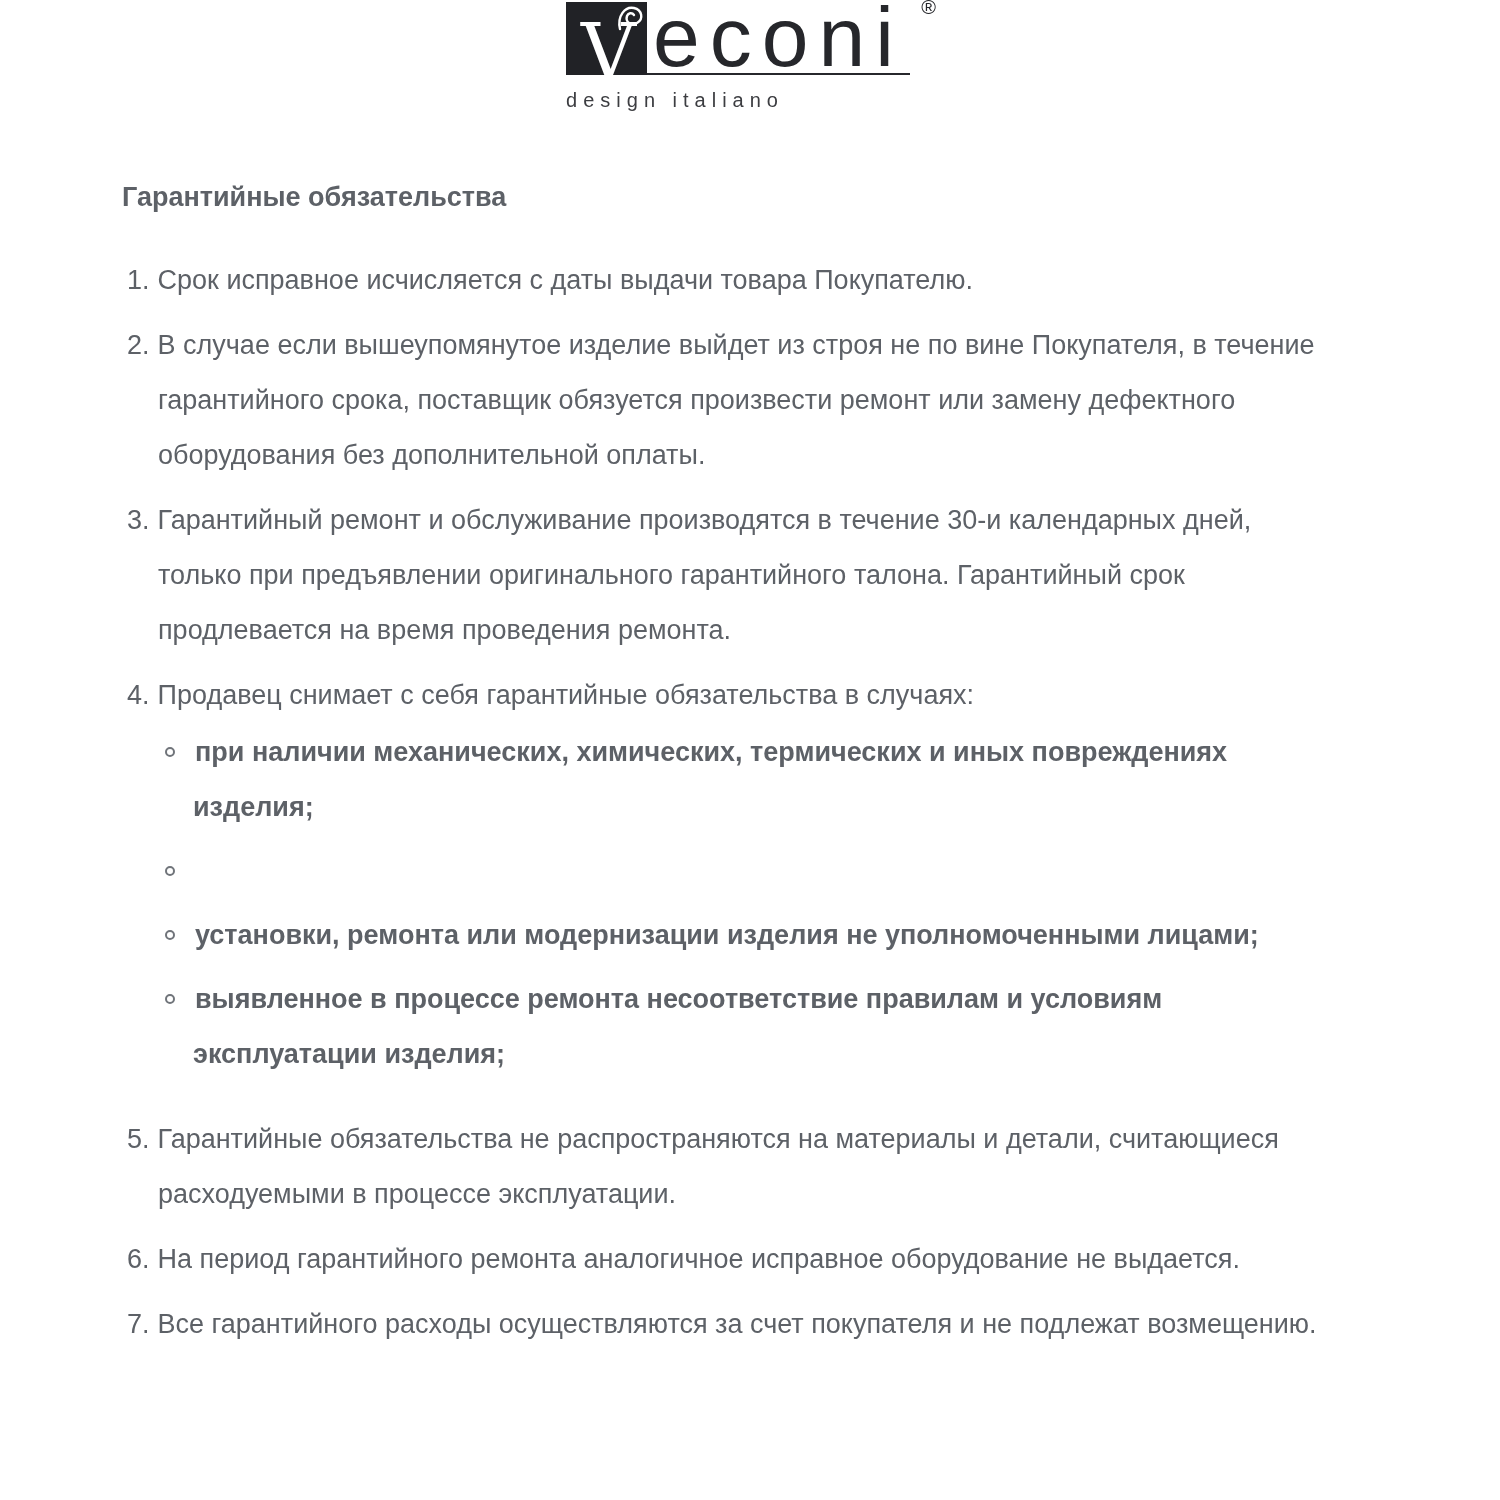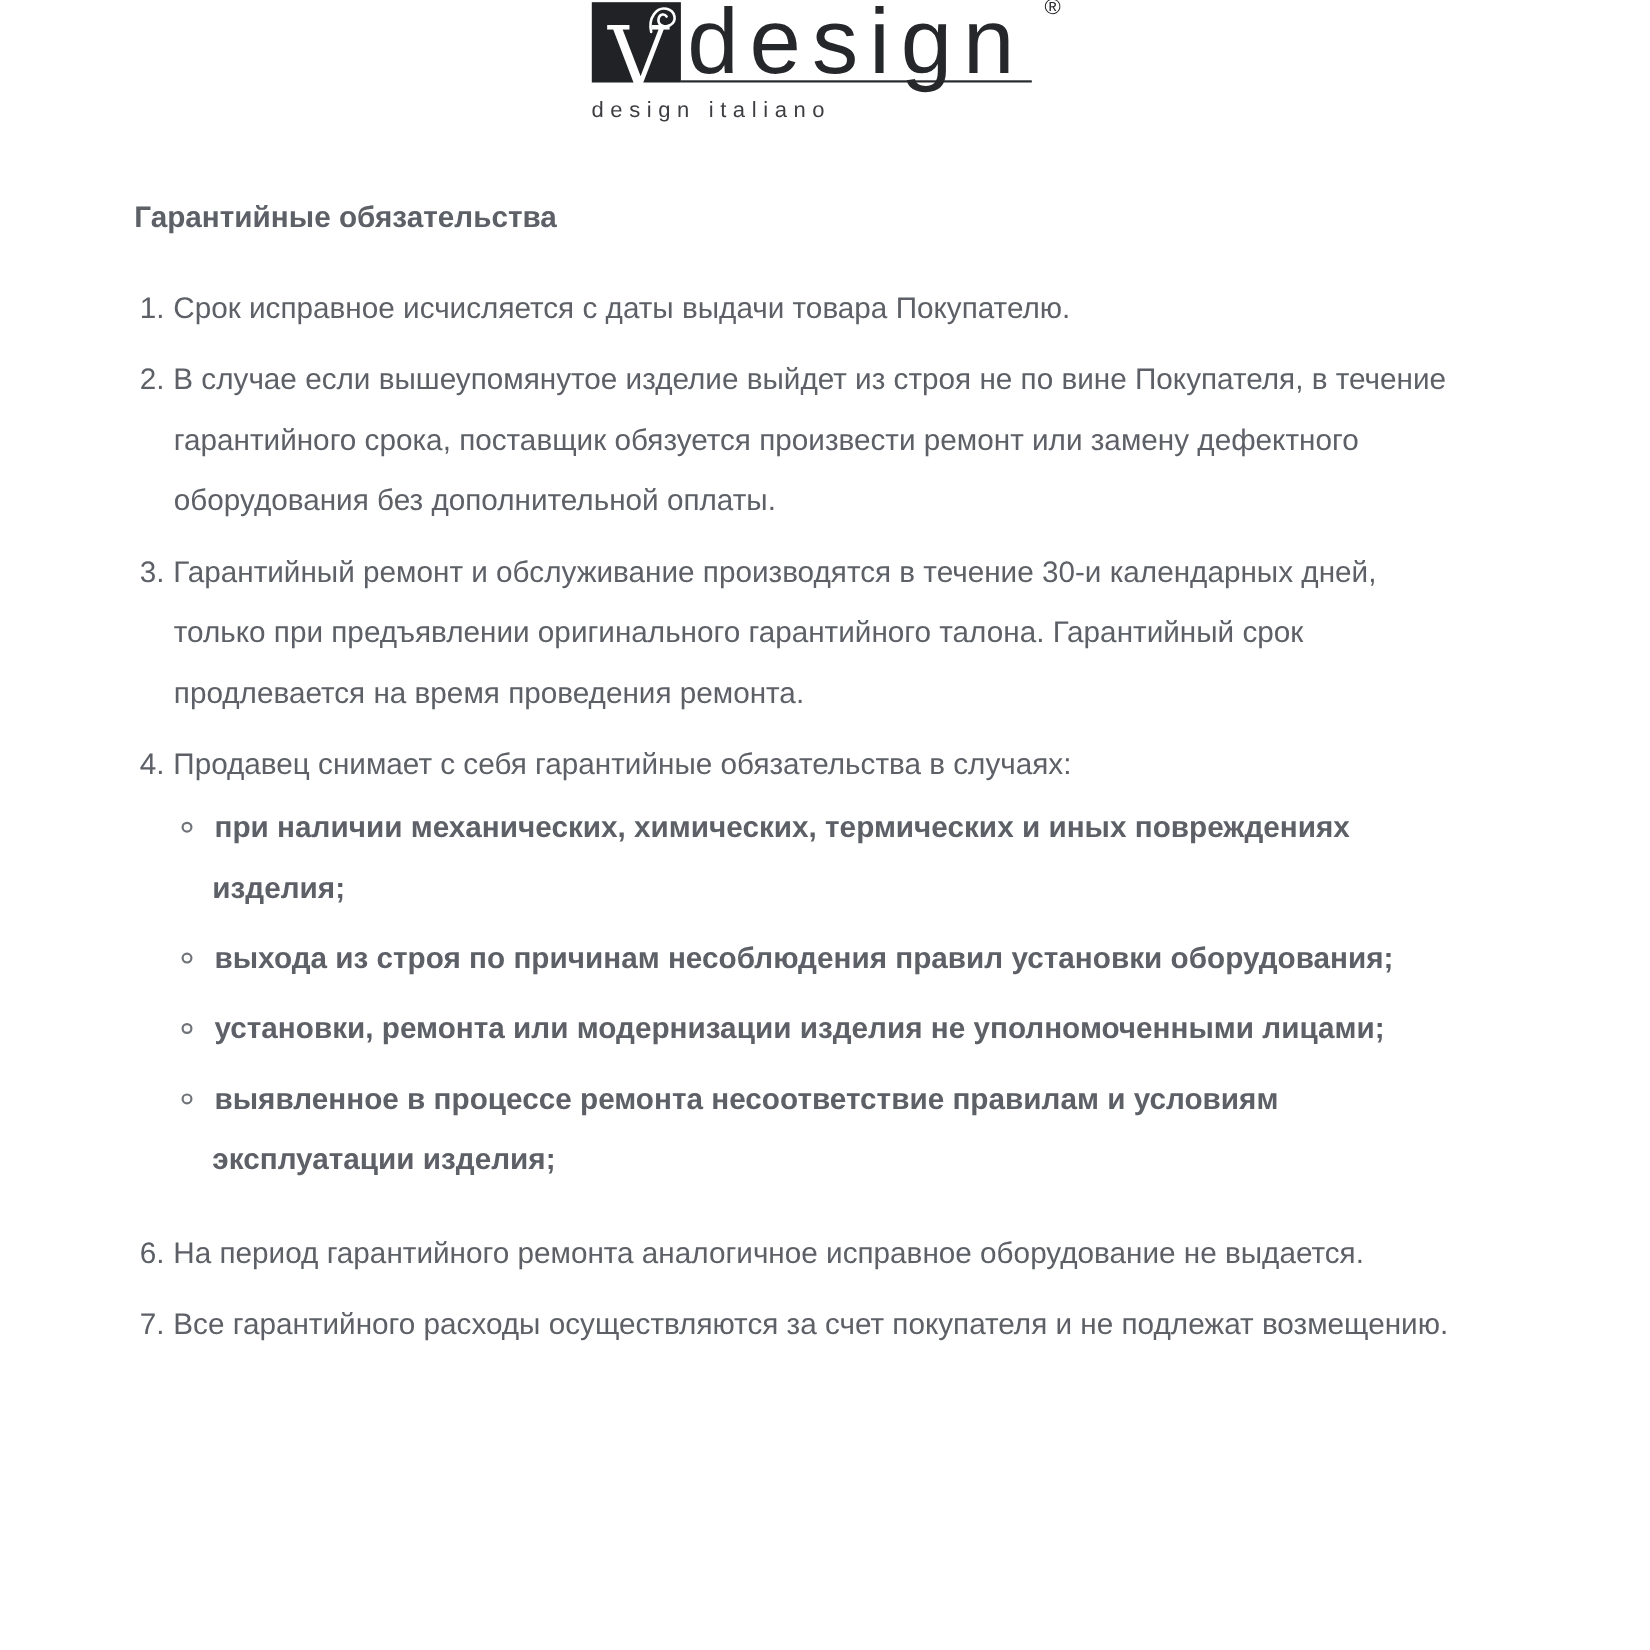--- a/index.html
+++ b/index.html
@@ -123,47 +123,48 @@
 
   <header class="logo">
     <div class="logo-top">
       <div class="logo-square">
         <span class="logo-v">V</span>
         <svg class="logo-curl" viewBox="0 0 30 30" aria-hidden="true">
           <path d="M4 26 C1 13 9 3 18 5 C26 7 28 16 21 20 C15 23 9 19 11 13 C12 10 16 9 18 12" fill="none" stroke="#ffffff" stroke-width="2.4" stroke-linecap="round"></path>
         </svg>
       </div>
       <div class="logo-word-wrap">
-        <span class="logo-word">design</span>
+        <span class="logo-word">econi</span>
         <span class="logo-reg">®</span>
       </div>
     </div>
     <div class="logo-tagline">design italiano</div>
   </header>
 
   <main class="doc">
     <h1 class="doc-title">Гарантийные обязательства</h1>
 
     <ol class="items">
 
       <li><span class="num">1.</span><span class="txt">Срок исправное исчисляется с даты выдачи товара Покупателю.</span></li>
 
       <li><span class="num">2.</span><span class="txt">В случае если вышеупомянутое изделие выйдет из строя не по вине Покупателя, в течение гарантийного срока, поставщик обязуется произвести ремонт или замену дефектного оборудования без дополнительной оплаты.</span></li>
 
       <li><span class="num">3.</span><span class="txt">Гарантийный ремонт и обслуживание производятся в течение 30-и календарных дней, только при предъявлении оригинального гарантийного талона. Гарантийный срок продлевается на время проведения ремонта.</span></li>
 
       <li><span class="num">4.</span><span class="txt">Продавец снимает с себя гарантийные обязательства в случаях:</span>
         <ul class="subs">
           <li><span class="bullet"></span><span class="txt">при наличии механических, химических, термических и иных повреждениях изделия;</span></li>
-          <li><span class="bullet"></span><span class="txt">выхода из строя по причинам несоблюдения правил установки оборудования;</span></li>
+          <li><span class="bullet"></span></li>
           <li><span class="bullet"></span><span class="txt">установки, ремонта или модернизации изделия не уполномоченными лицами;</span></li>
           <li><span class="bullet"></span><span class="txt">выявленное в процессе ремонта несоответствие правилам и условиям эксплуатации изделия;</span></li>
         </ul>
       </li>
 
+      <li><span class="num">5.</span><span class="txt">Гарантийные обязательства не распространяются на материалы и детали, считающиеся расходуемыми в процессе эксплуатации.</span></li>
 
       <li><span class="num">6.</span><span class="txt">На период гарантийного ремонта аналогичное исправное оборудование не выдается.</span></li>
 
       <li><span class="num">7.</span><span class="txt">Все гарантийного расходы осуществляются за счет покупателя и не подлежат возмещению.</span></li>
 
     </ol>
   </main>
 
 </div>
 

